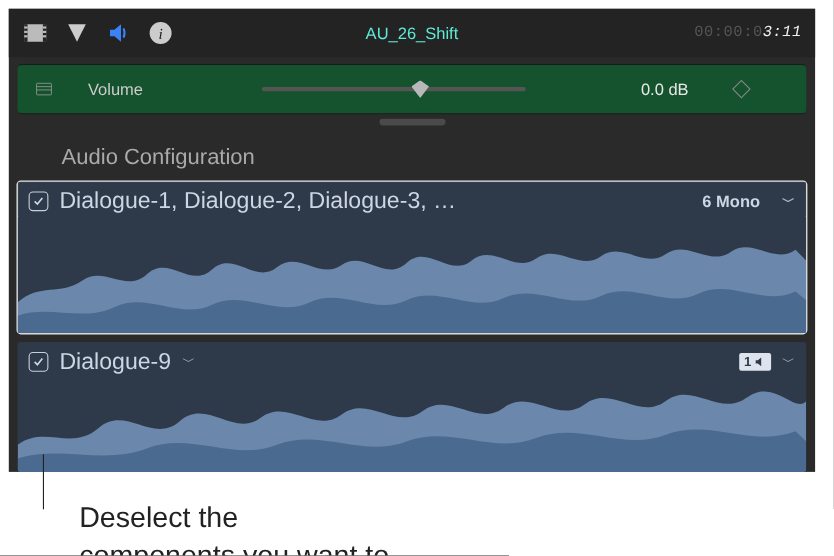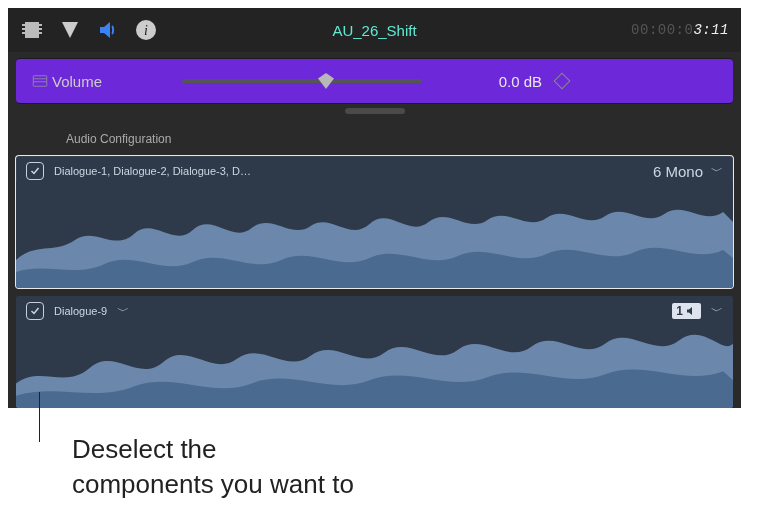--- a/index.html
+++ b/index.html
@@ -42,22 +42,22 @@
   }
   .tc .lit { color: #f0f0f0; font-style: italic; }
   .icon-btn { display:flex; align-items:center; justify-content:center; width:24px; height:24px; }
   .icon-btn svg { display:block; }
   
   .volume-row {
     display:flex;
     align-items:center;
     height: 46px;
     padding: 0 12px;
-    gap: 0;
-    background: #6d28d9;
+    gap: 28px;
+    background: #14532d;
     border-top: 1px solid #1a1a1a;
     border-bottom: 1px solid #1a1a1a;
     margin: 6px 8px 0 8px;
     border-radius: 4px;
   }
   .param-label { color:#ccc; font-size:15px; flex:0 0 120px; }
   .slider {
     flex: 0 0 240px;
     height: 4px;
     background: #555;
@@ -93,22 +93,21 @@
   .grab-handle {
     width: 60px; height:6px;
     margin: 4px auto 0 auto;
     background: #4a4a4a;
     border-radius: 3px;
   }
   
   .section-label {
     padding: 18px 0 10px 48px;
     color: #aaa;
-    font-size: 12px;
-    margin-left: 10px;
+    font-size: 20px;
   }
   
   .comp {
     margin: 0 8px 8px 8px;
     border-radius: 3px;
     overflow: hidden;
     position: relative;
     background: #2e3a4a;
   }
   .comp.selected {
@@ -127,33 +126,34 @@
   .cbox {
     width:18px;height:18px;
     border:1.5px solid #c8d0db;
     border-radius:4px;
     display:flex;align-items:center;justify-content:center;
     background: transparent;
   }
   .cbox svg { width:12px;height:12px; }
   .comp-name {
     color:#cdd6e2;
-    font-size:11px;
+    font-size:21px;
     white-space: nowrap;
     overflow: hidden;
     text-overflow: ellipsis;
     max-width: 370px;
   }
   .comp-head .grow { flex:1; }
   .channel-badge {
     color:#cdd6e2;
     font-size:15px;
     display:flex;
     align-items:center;
-    gap:8px;
+    gap:20px;
+    font-weight:bold;
   }
   .chev { font-size:12px; color:#a9b4c4; }
   .mono-ind {
     display:flex;align-items:center;gap:2px;
     background:#dde4ee;
     color:#2e3a4a;
     font-size:12px;
     font-weight:600;
     padding:1px 4px;
     border-radius:2px;

